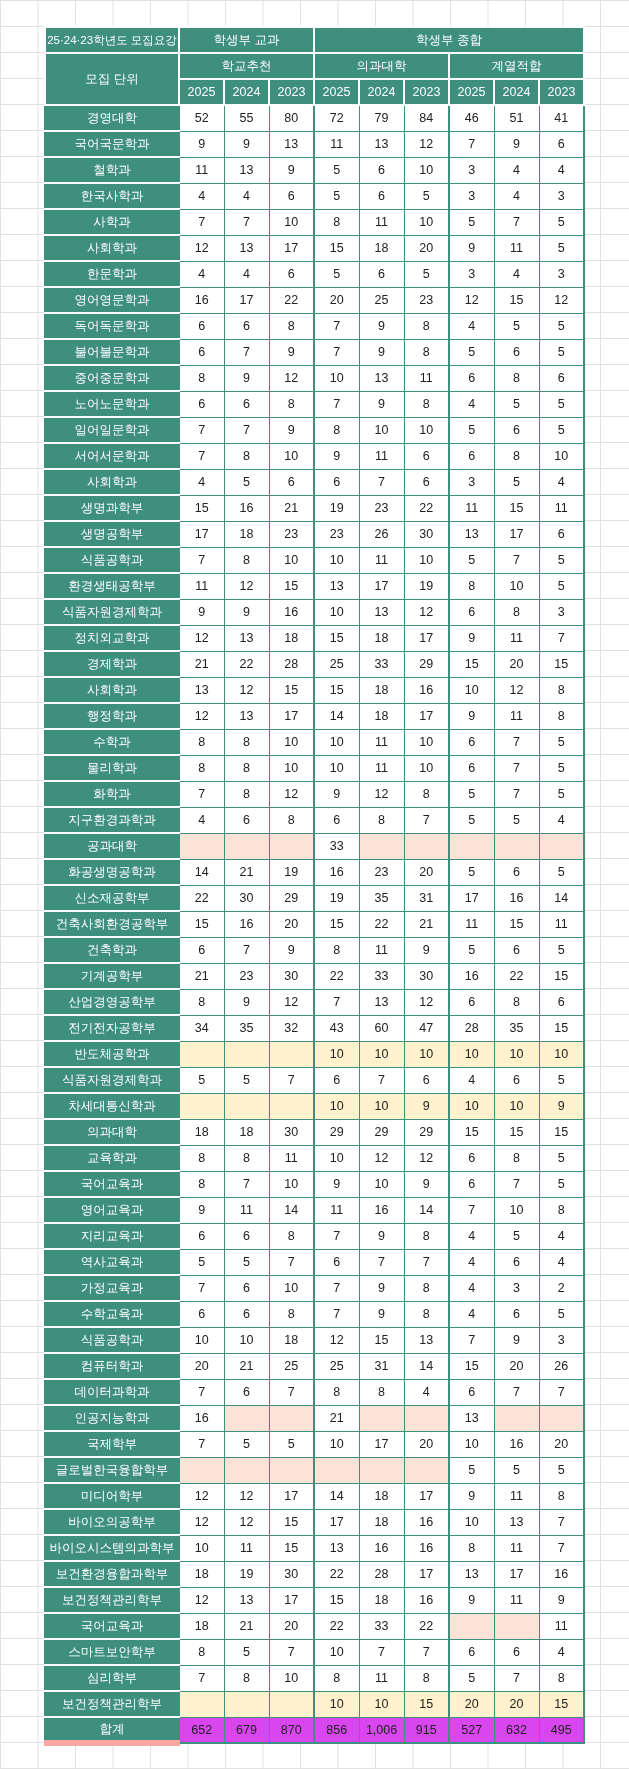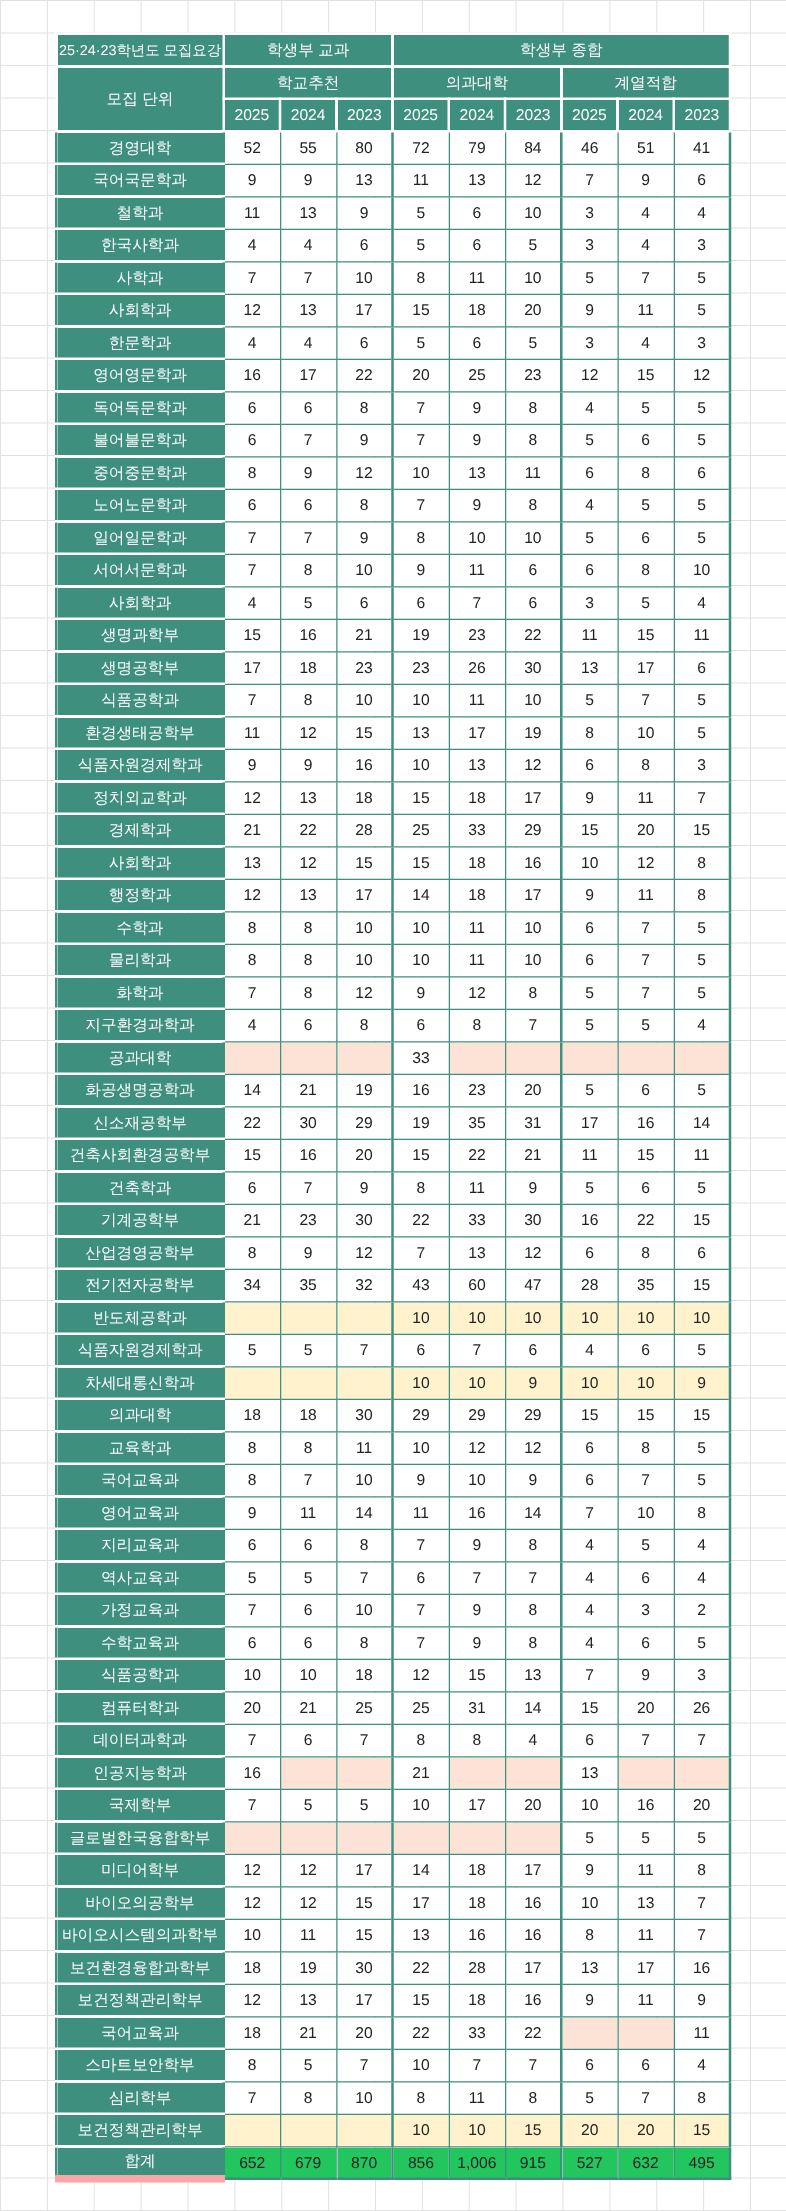--- a/index.html
+++ b/index.html
@@ -36,21 +36,21 @@
     font-size:12.5px;
   }
   .cell {
     background:#ffffff;
     border:1px solid #3f8f7f;
   }
   .cell.grp { border-right:2px solid #3f8f7f; }
   .cell.last { border-right:2px solid #3f8f7f; }
   .cell.pink { background:#fde3d6; }
   .cell.yellow { background:#fff2cc; }
-  .cell.total { background:#22c55e; }
+  .cell.total { background:#d946ef; }
   .lbl.total-lbl { border-bottom:6px solid #fca5a5; }
   tr.total-row td.cell { border-bottom:2px solid #3f8f7f; }
 </style>
 </head>
 <body>
 
 <table id="tbl">
   <colgroup>
     <col style="width:134px">
     <col style="width:45px">

